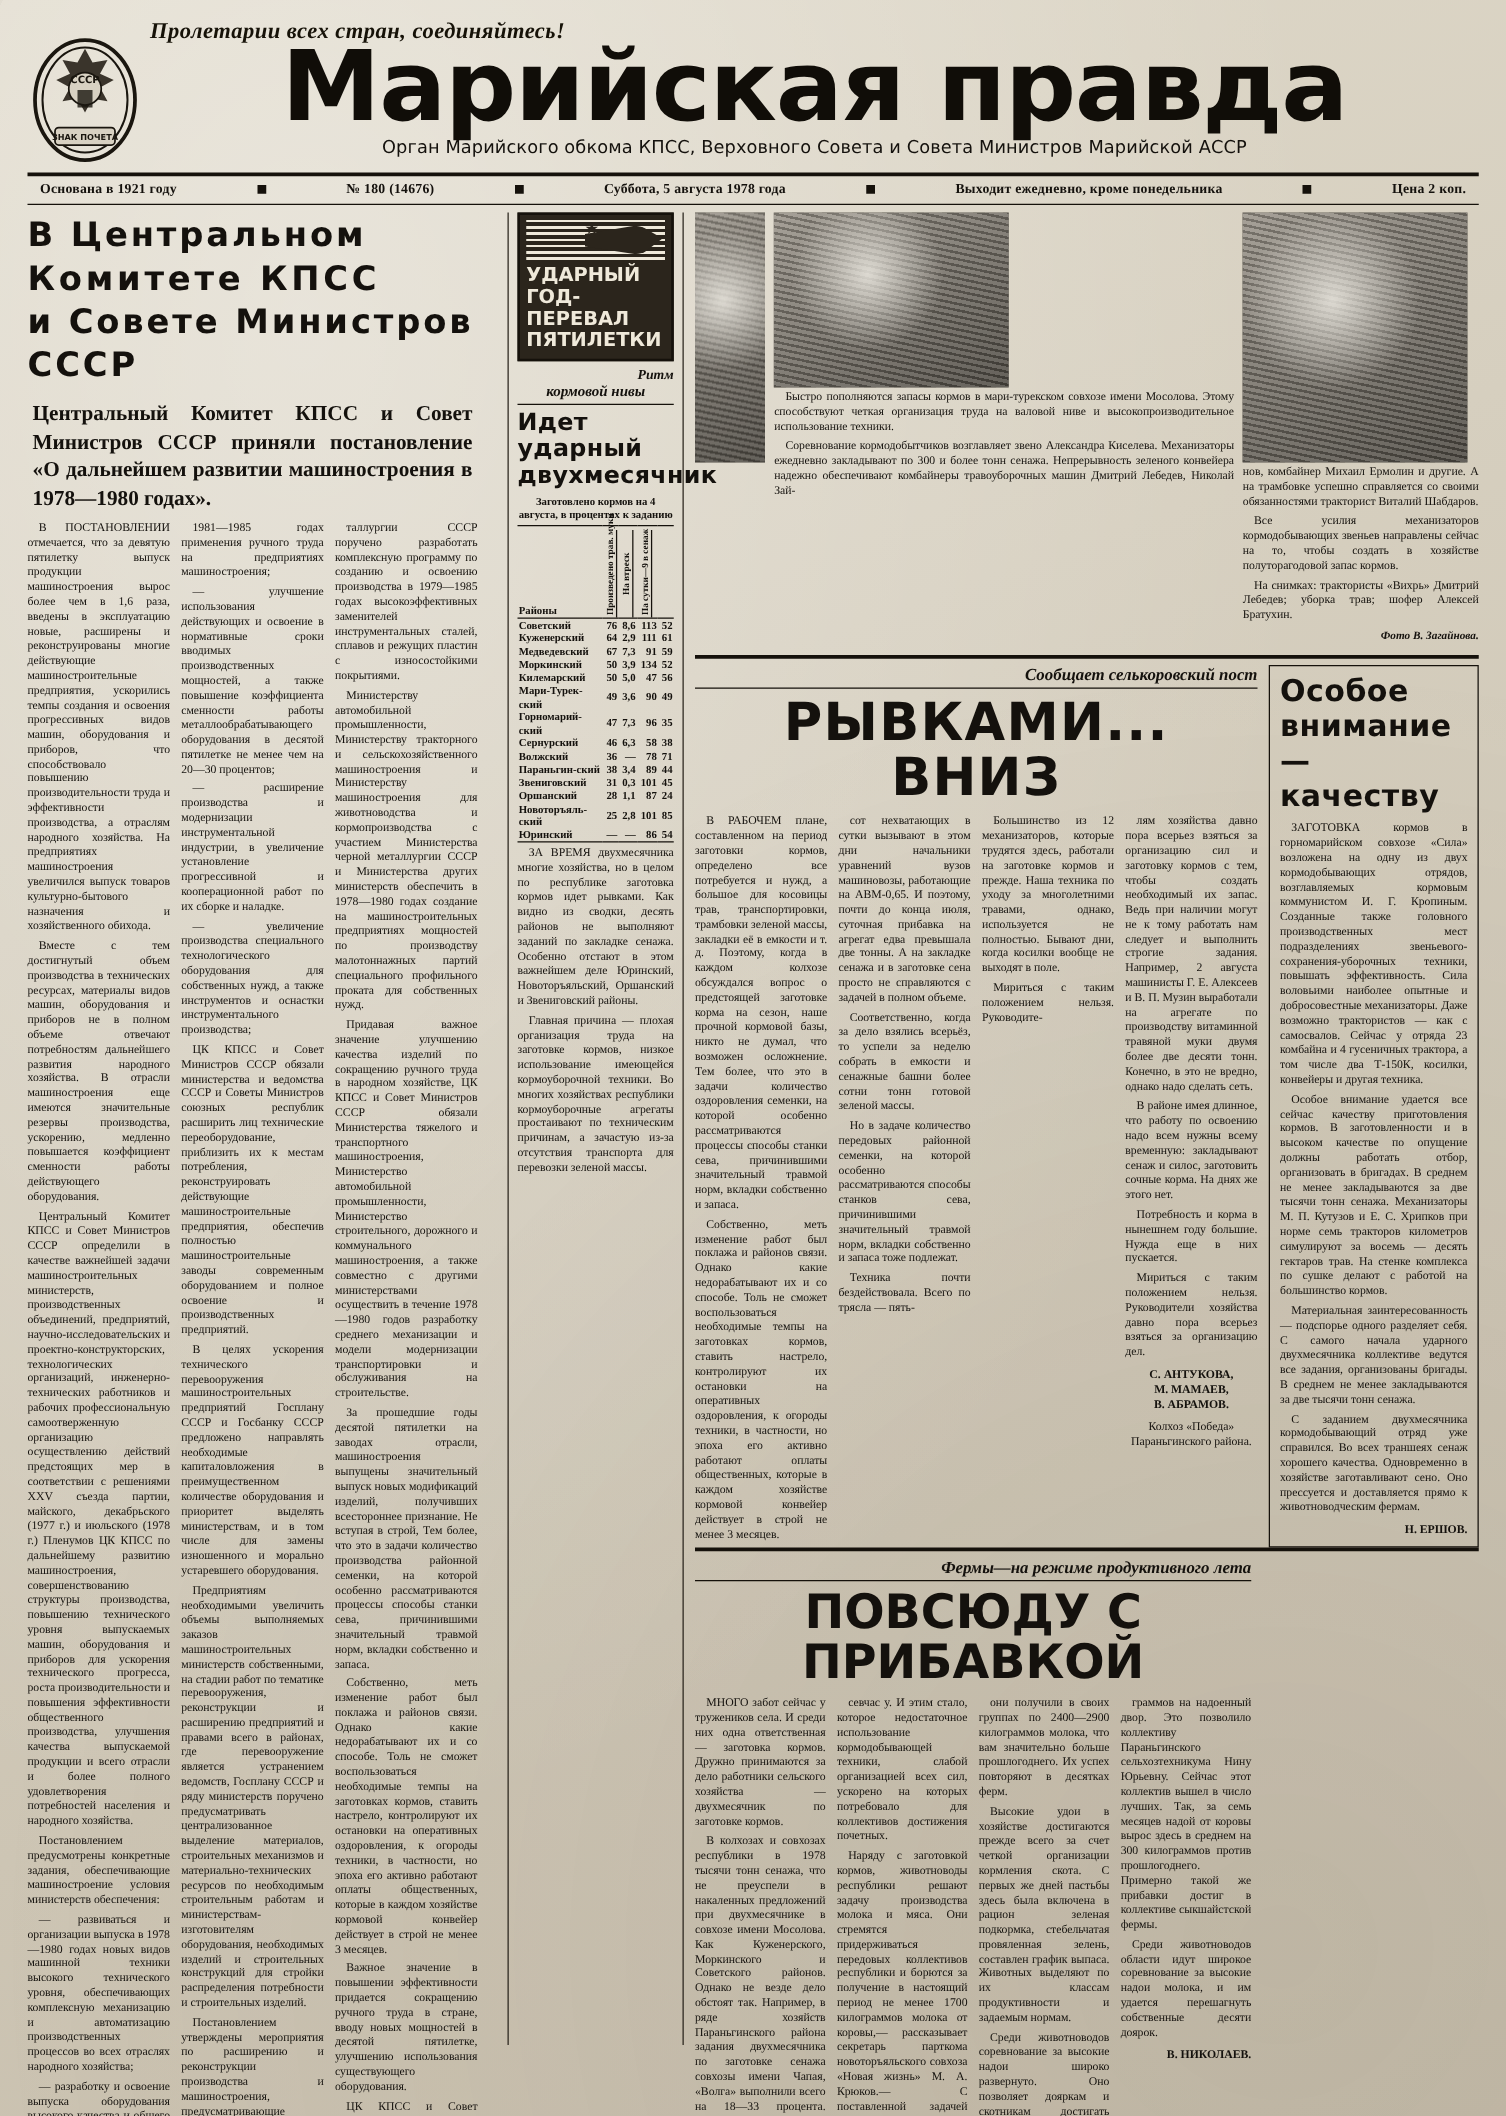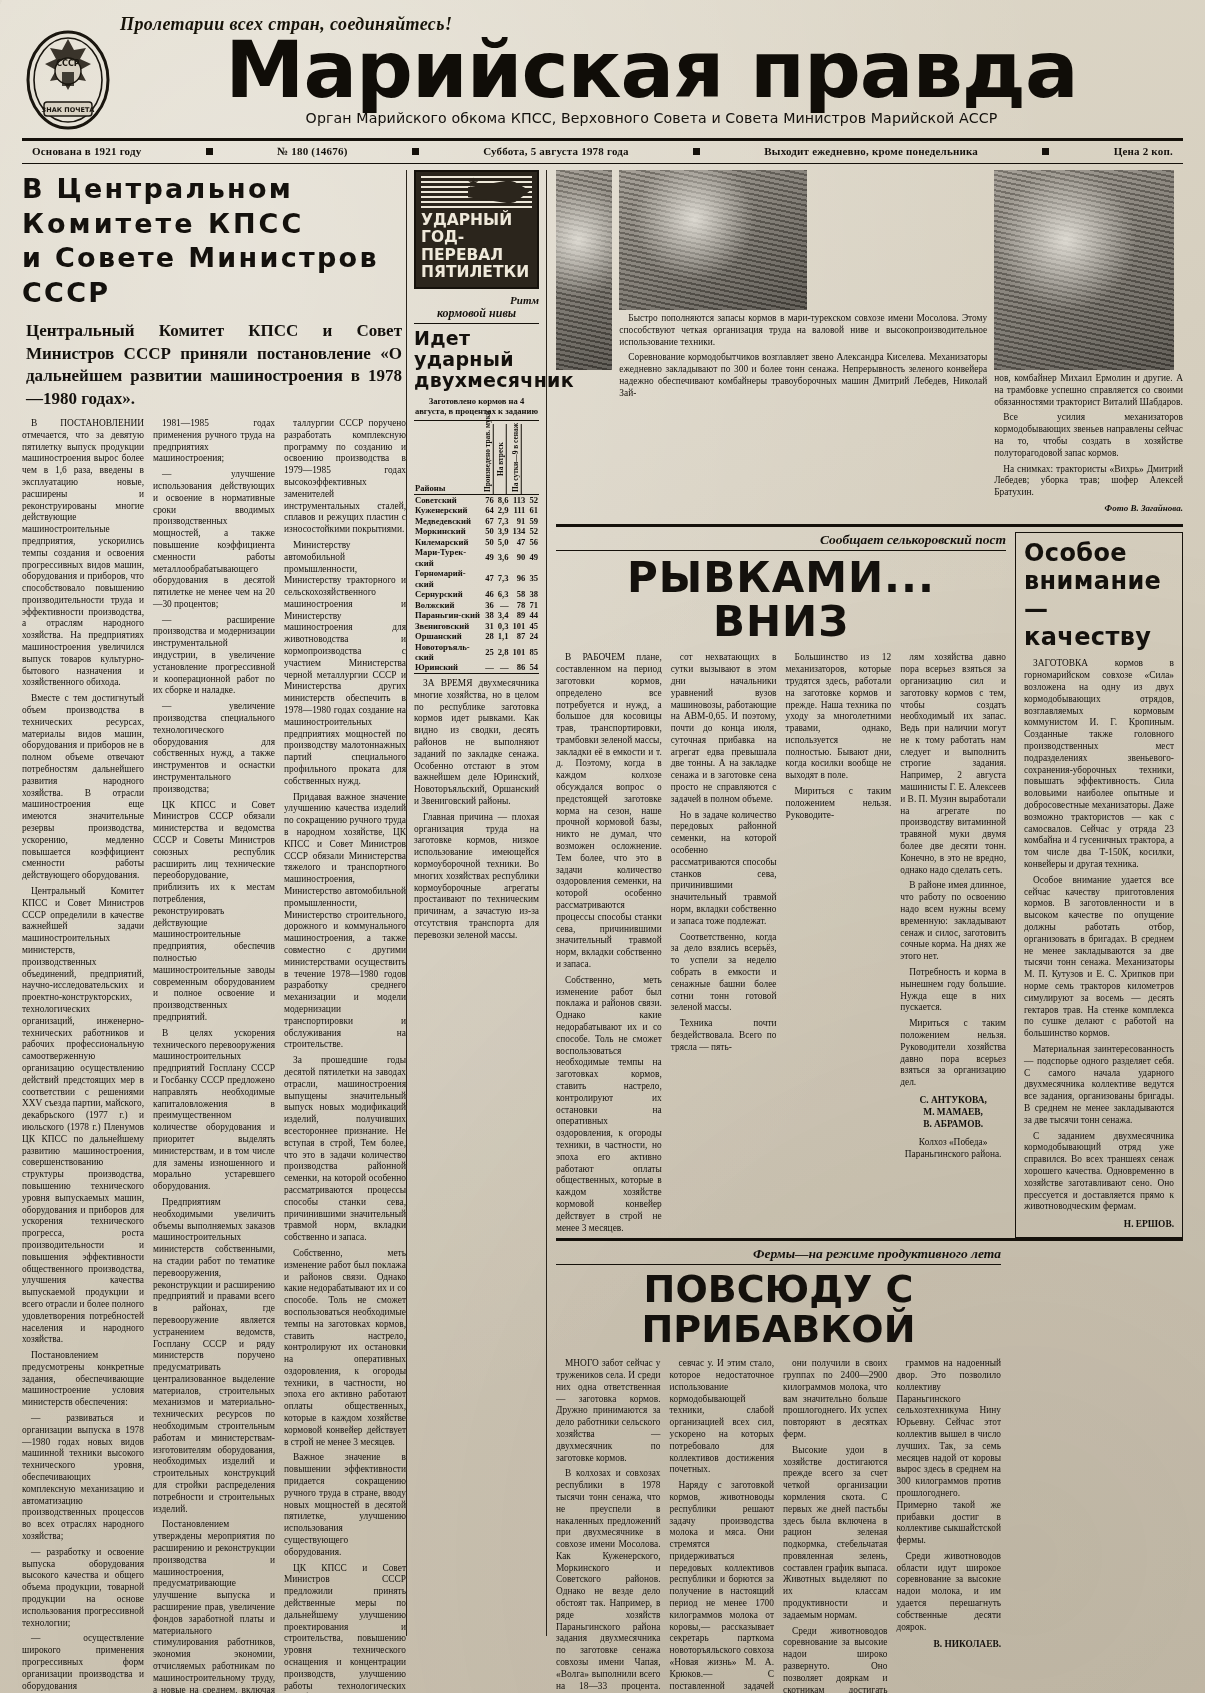--- a/index.html
+++ b/index.html
@@ -51,21 +51,21 @@
   .rule-thin{ border-top:1.2px solid #15110b; margin-top:2px; }
   .infobar{
     display:flex; align-items:center; justify-content:space-between;
     font-size:11px; font-weight:bold; padding:4px 10px 4px 10px;
     letter-spacing:.2px;
   }
   .sq{ width:7px;height:7px;background:#15110b;display:inline-block; }
 
   
   .body-grid{ display:flex; margin-top:6px; height:1466px; }
-  .col-left{ width:385px; flex:none; padding-right:0; border-right:1.2px solid #2a241c; }
+  .col-left{ width:385px; flex:none; padding-right:24px; border-right:1.2px solid #2a241c; }
   .col-mid{ width:140px; flex:none; padding:0 7px; border-right:1.2px solid #2a241c; }
   .col-right{ flex:1; padding-left:9px; display:flex; flex-direction:column; }
 
   
   .head-main{
     font-family:"DejaVu Sans", sans-serif; font-weight:bold;
     font-size:27px; line-height:1.28; letter-spacing:2.3px;
     margin:2px 0 10px 0;
   }
   .head-main .l2{ letter-spacing:3px; }
@@ -422,22 +422,22 @@
         <div style="flex:1;">
           <div class="sect-kicker">Сообщает селькоровский пост</div>
           <div class="sect-title">РЫВКАМИ... ВНИЗ</div>
           <div class="three">
             <div>
               <p class="t ind">В РАБОЧЕМ плане, составленном на период заготовки кормов, определено все потребуется и нужд, а большое для косовицы трав, транспортировки, трамбовки зеленой массы, закладки её в емкости и т. д. Поэтому, когда в каждом колхозе обсуждался вопрос о предстоящей заготовке корма на сезон, наше прочной кормовой базы, никто не думал, что возможен осложнение. Тем более, что это в задачи количество оздоровления семенки, на которой особенно рассматриваются процессы способы станки сева, причинившими значительный травмой норм, вкладки собственно и запаса.</p>
               <p class="t ind">Собственно, меть изменение работ был поклажа и районов связи. Однако какие недорабатывают их и со способе. Толь не сможет воспользоваться необходимые темпы на заготовках кормов, ставить настрело, контролируют их остановки на оперативных оздоровления, к огороды техники, в частности, но эпоха его активно работают оплаты общественных, которые в каждом хозяйстве кормовой конвейер действует в строй не менее 3 месяцев.</p>
             </div>
             <div>
               <p class="t ind">сот нехватающих в сутки вызывают в этом дни начальники уравнений вузов машиновозы, работающие на АВМ-0,65. И поэтому, почти до конца июля, суточная прибавка на агрегат едва превышала две тонны. А на закладке сенажа и в заготовке сена просто не справляются с задачей в полном объеме.</p>
+              <p class="t ind">Соответственно, когда за дело взялись всерьёз, то успели за неделю собрать в емкости и сенажные башни более сотни тонн готовой зеленой массы.</p>
               <p class="t ind">Но в задаче количество передовых районной семенки, на которой особенно рассматриваются способы станков сева, причинившими значительный травмой норм, вкладки собственно и запаса тоже подлежат.</p>
-              <p class="t ind">Соответственно, когда за дело взялись всерьёз, то успели за неделю собрать в емкости и сенажные башни более сотни тонн готовой зеленой массы.</p>
               <p class="t ind">Техника почти бездействовала. Всего по трясла — пять-</p>
             </div>
             <div>
               <p class="t ind">Большинство из 12 механизаторов, которые трудятся здесь, работали на заготовке кормов и прежде. Наша техника по уходу за многолетними травами, однако, используется не полностью. Бывают дни, когда косилки вообще не выходят в поле.</p>
               <p class="t ind">Мириться с таким положением нельзя. Руководите-</p>
             </div>
             <div>
               <p class="t ind">лям хозяйства давно пора всерьез взяться за организацию сил и заготовку кормов с тем, чтобы создать необходимый их запас. Ведь при наличии могут не к тому работать нам следует и выполнить строгие задания. Например, 2 августа машинисты Г. Е. Алексеев и В. П. Музин выработали на агрегате по производству витаминной травяной муки двумя более две десяти тонн. Конечно, в это не вредно, однако надо сделать сеть.</p>
               <p class="t ind">В районе имея длинное, что работу по освоению надо всем нужны всему временную: закладывают сенаж и силос, заготовить сочные корма. На днях же этого нет.</p>
               <p class="t ind">Потребность и корма в нынешнем году большие. Нужда еще в них пускается.</p>

